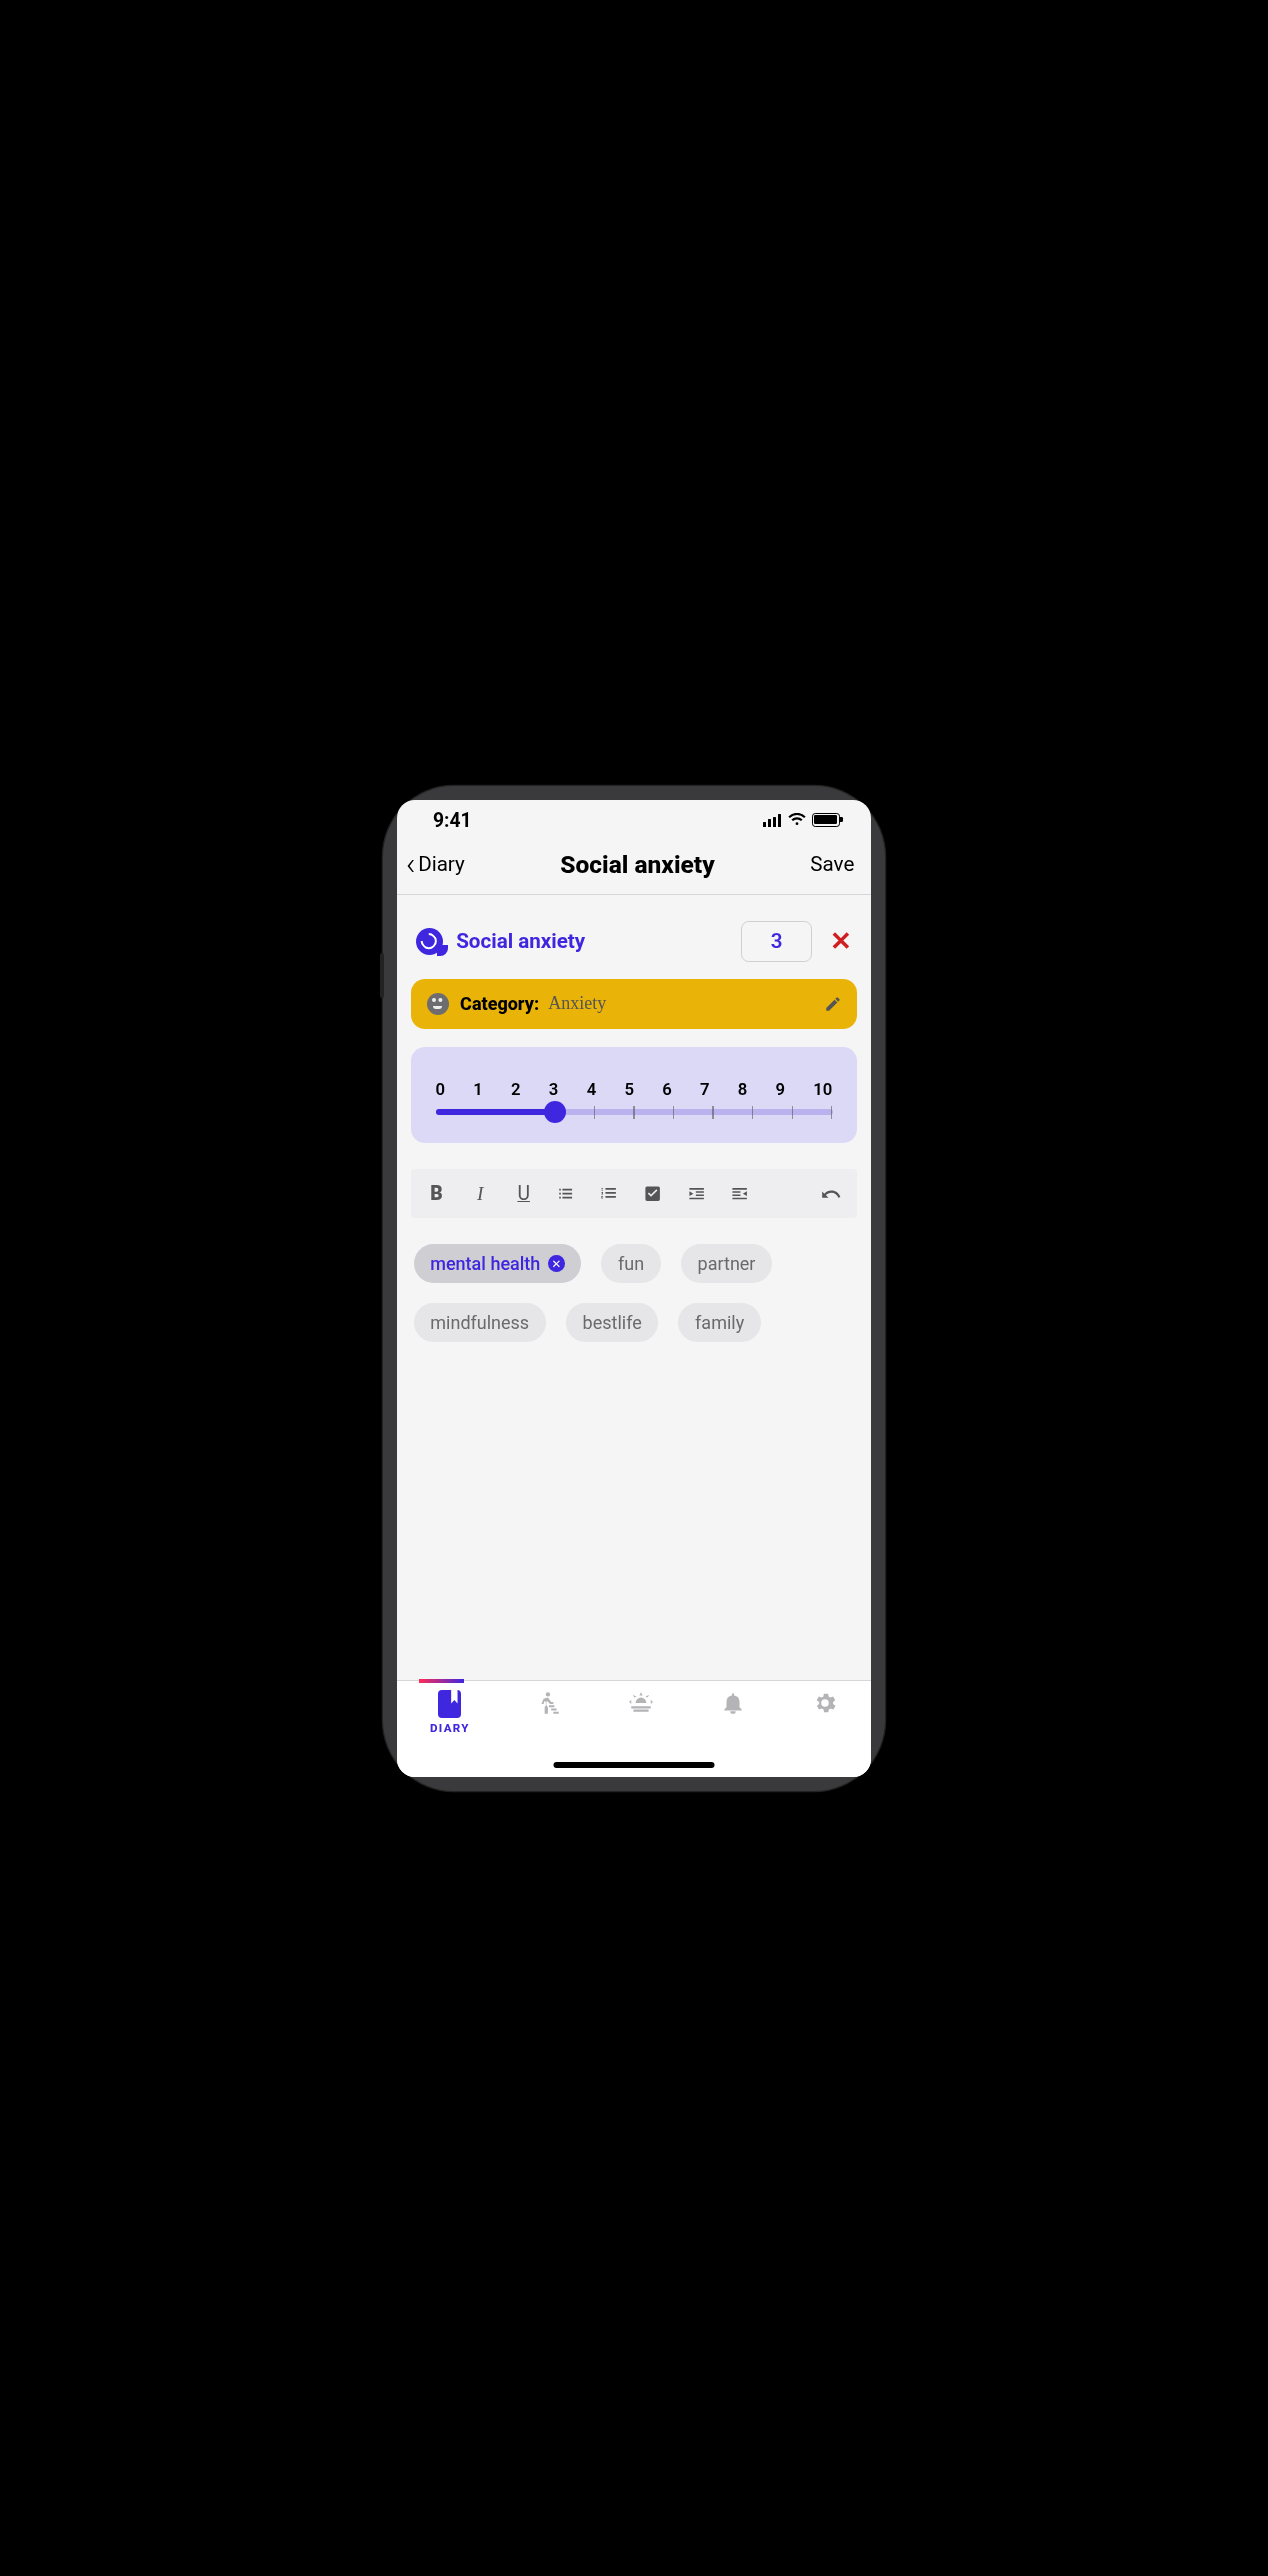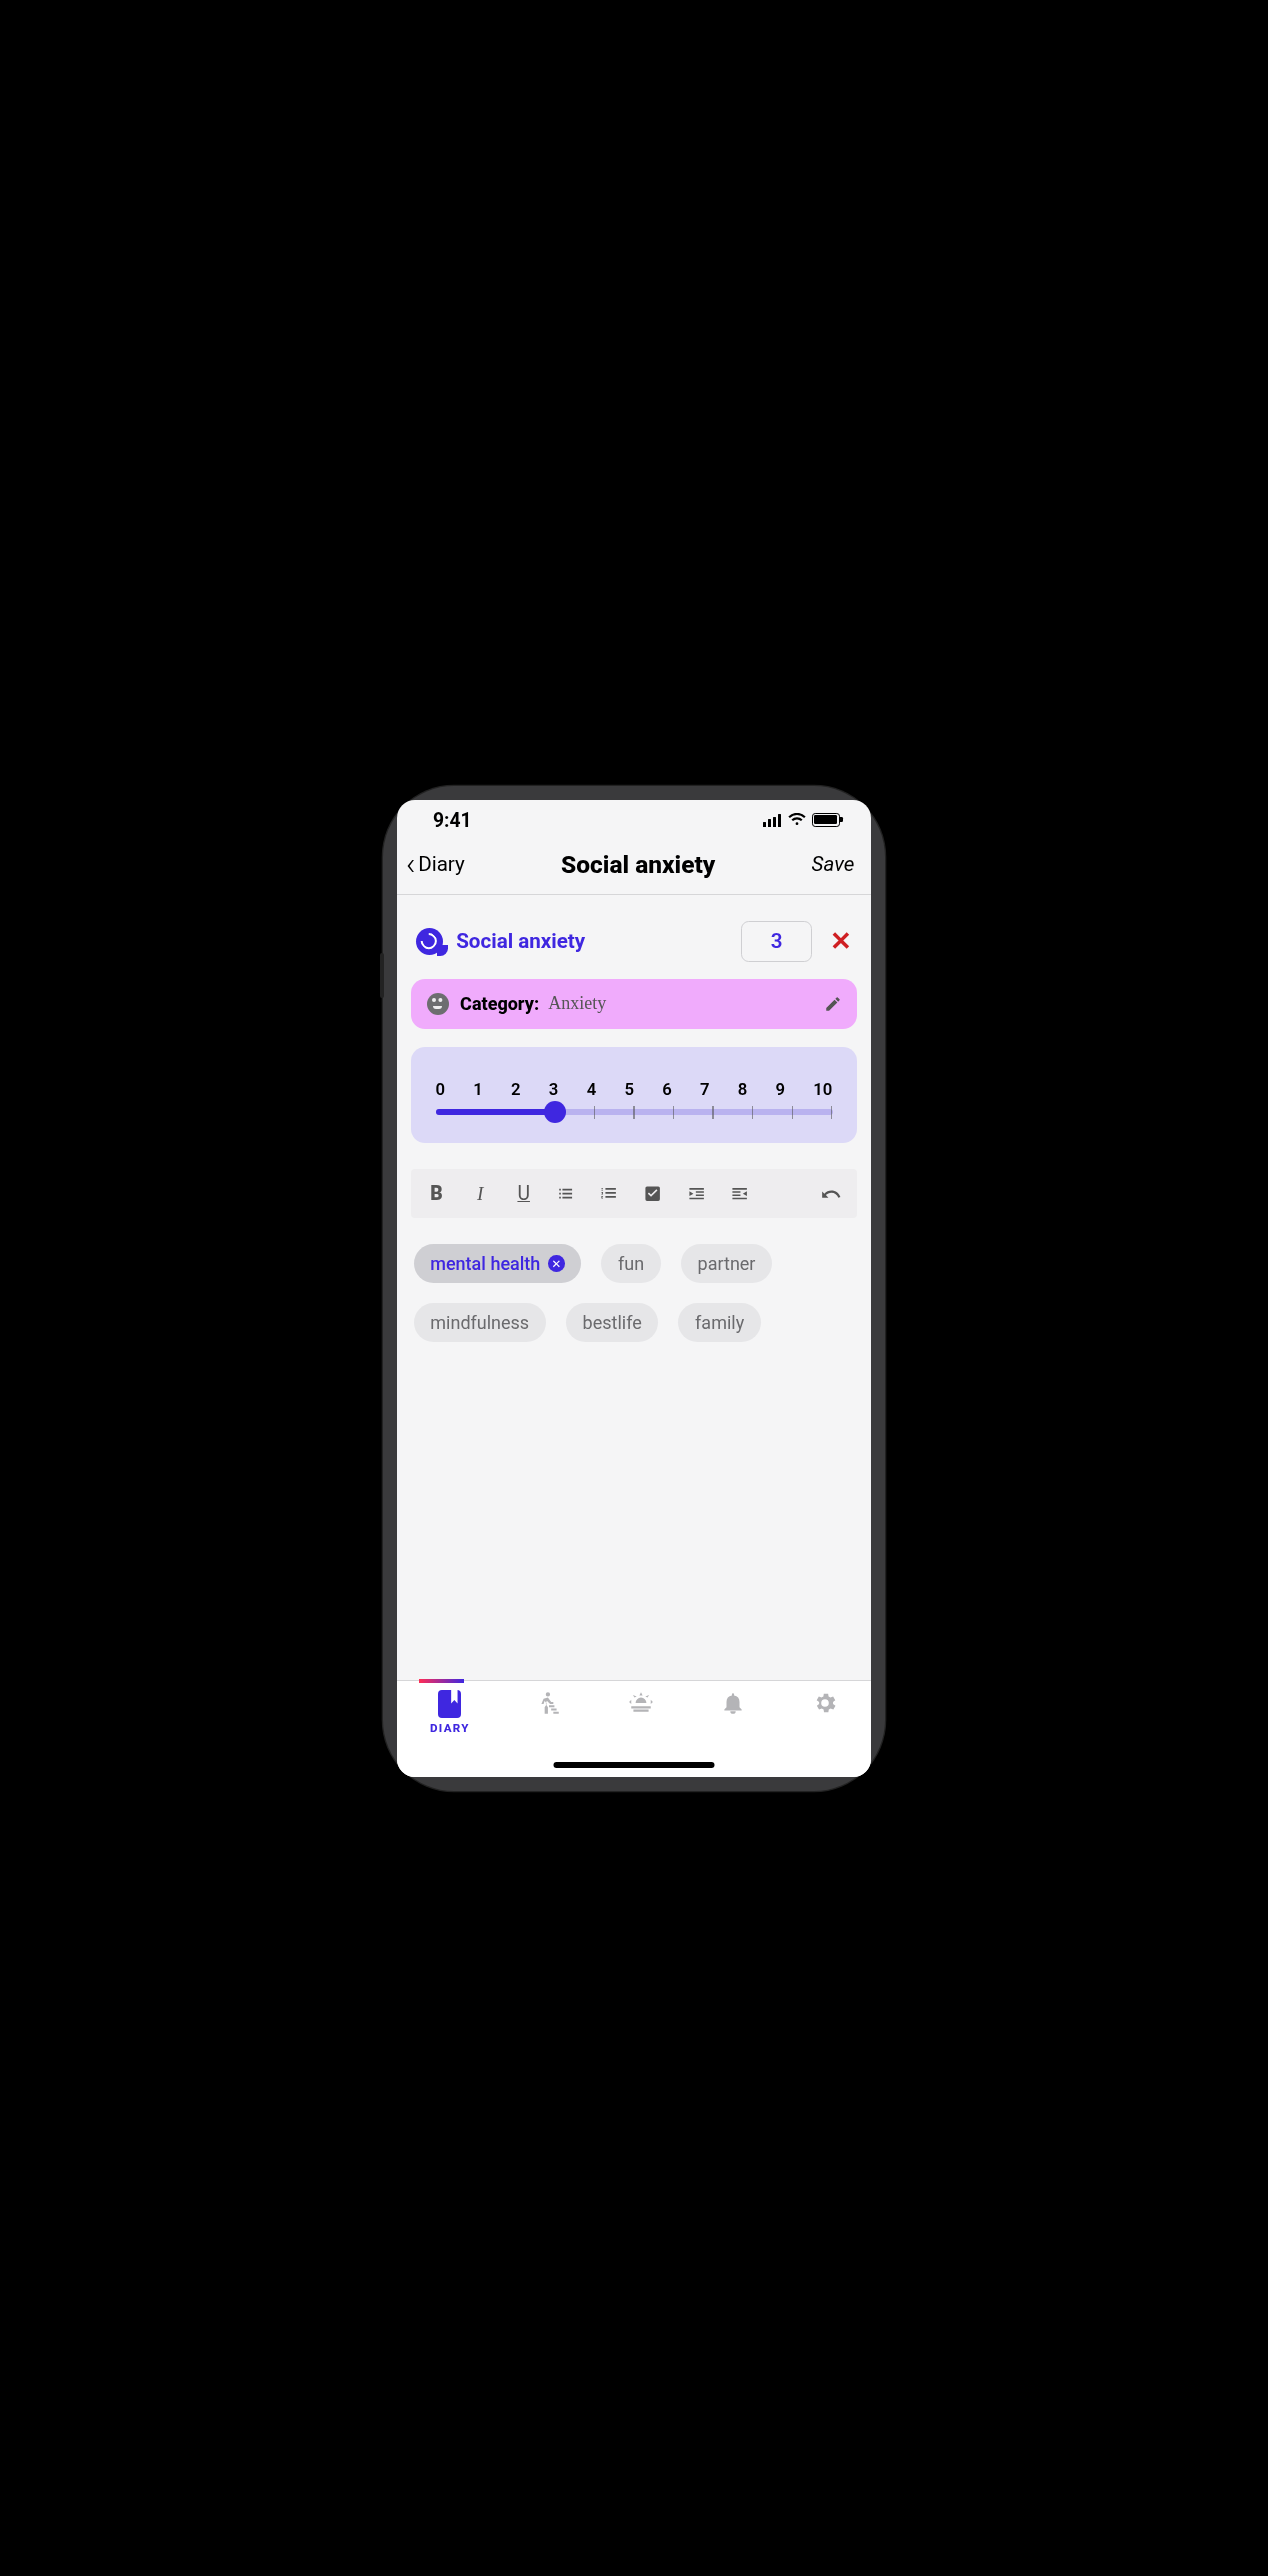--- a/index.html
+++ b/index.html
@@ -58,25 +58,25 @@
   .nav-header {
     display:flex; align-items:center; justify-content:space-between;
     padding: 7.7px 16.7px 14px 9px;
     border-bottom: 0.6px solid #d6d6d8;
     background:#f5f5f6;
   }
   .nav-left { display:flex; align-items:center; gap:2.6px; }
   .chev { font-size:32px; font-weight:300; line-height:1; }
   .nav-left span.label { font-size:20.6px; }
   .nav-title { font-size:24.5px; font-weight:800; }
-  .nav-right { font-size:20.6px;font-style:italic; }
+  .nav-right { font-size:20.6px; }
   
   .content { flex:1; overflow:auto; padding: 16.7px 14px 0 14px; }
   
-  .panel { background:#f0abfc; border-radius:14px; padding:14px 15.5px; margin-bottom:18px; display:flex; align-items:center; }
+  .panel { background:#eab308; border-radius:14px; padding:14px 15.5px; margin-bottom:18px; display:flex; align-items:center; }
   .symptom-head { justify-content:space-between; background:transparent; padding:9px 5.2px 16.7px 5.2px; margin-bottom:0; }
   .symptom-head .left { display:flex; align-items:center; gap:13px; }
   .sym-icon { width:27px; height:27px; background:#3f27e0; border-radius:50%; position:relative; }
   .sym-icon::before{ content:""; position:absolute; left:5.2px; top:5.2px; width:11.6px; height:11.6px; border:2.6px solid #fff; border-radius:50%; border-left-color:transparent; transform:rotate(45deg); }
   .sym-icon::after{ content:""; position:absolute; right:-5.2px; bottom:-1.3px; width:11.6px; height:11.6px; background:#3f27e0; border-radius:0 0 7.7px 0; }
   .sym-label { font-size:20.6px; font-weight:700; color:#3f27e0; }
   .symptom-head .right { display:flex; align-items:center; gap:18px; }
   .value-box { width:71px; height:41px; border:1.3px solid #cfcfd2; border-radius:7.7px; display:flex; align-items:center; justify-content:center; font-size:20.6px; font-weight:600; color:#3f27e0; background:#f5f5f6; }
   .x-btn { font-size:26px; font-weight:700; color:#cf1f23; cursor:pointer; }
   

